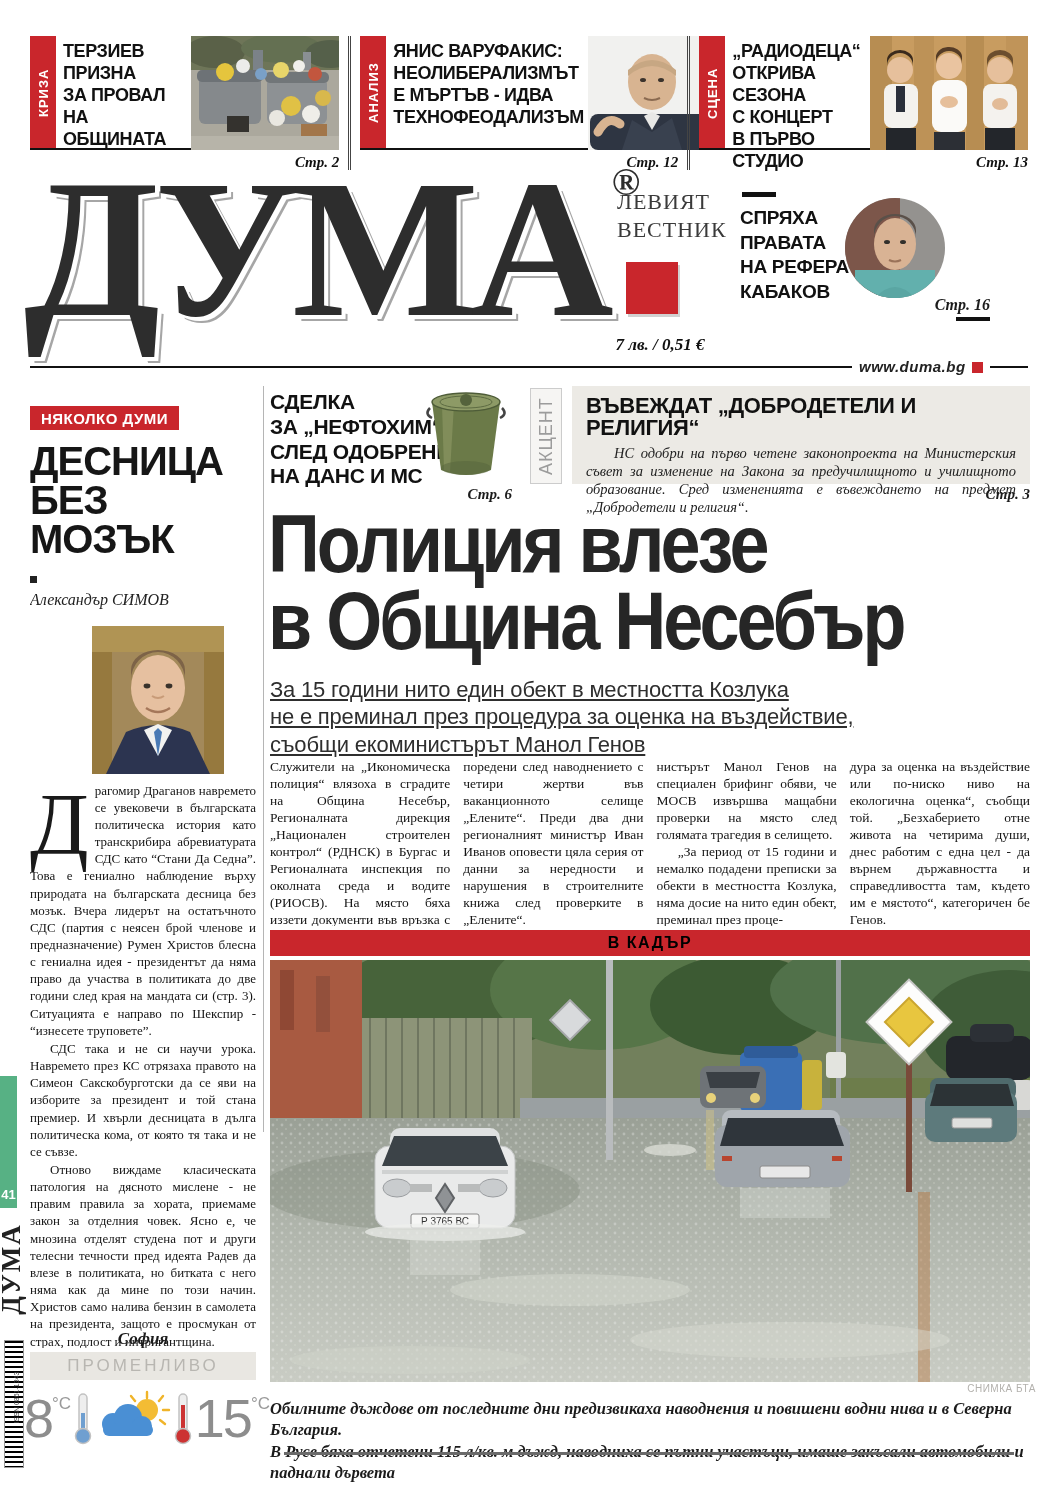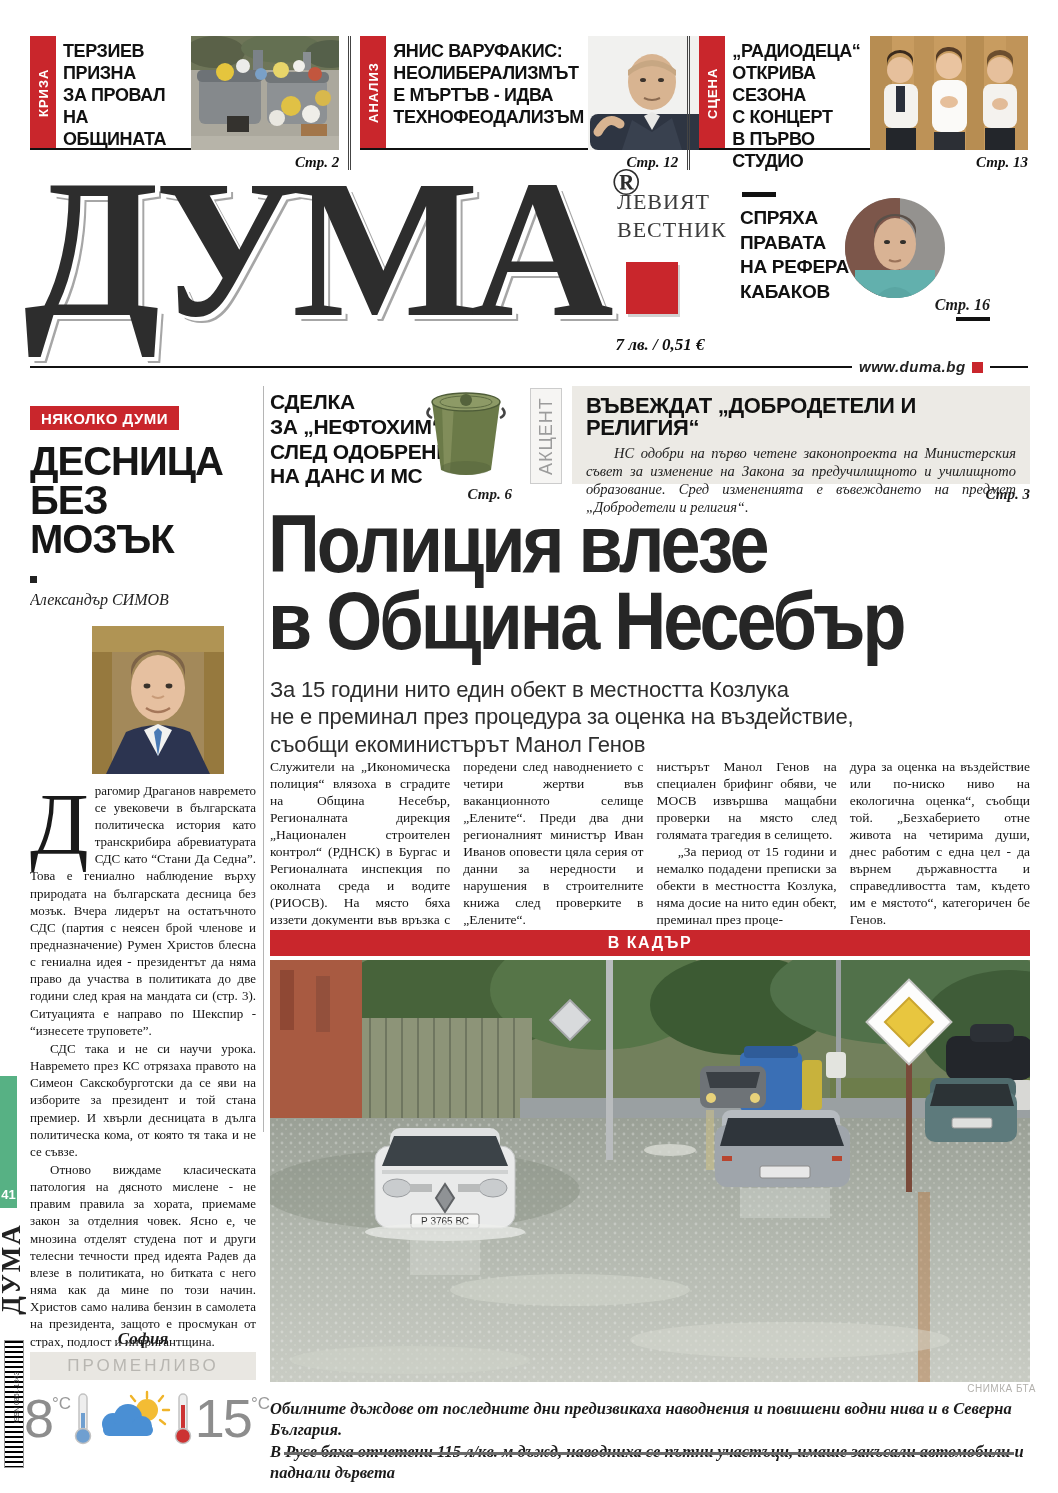--- a/index.html
+++ b/index.html
@@ -80,26 +80,26 @@
   .accent-label span{ position:absolute; inset:0; display:flex; align-items:center; justify-content:center;
        writing-mode:vertical-rl; transform:rotate(180deg); color:#9c9c9c; font:400 18px "Liberation Sans",sans-serif; letter-spacing:1px; }
   .accent-box{ position:absolute; left:572px; top:386px; width:458px; height:98px; background:#eceae5; padding:9px 14px 0; }
   .accent-title{ font:800 22px/1 "Liberation Sans",sans-serif; letter-spacing:-0.3px; color:#111; }
   .accent-text{ margin-top:6px; font:italic 400 14.5px/1.24 "Liberation Serif",serif; color:#222; text-align:justify; text-indent:28px; }
   .accent-page{ position:absolute; left:950px; top:487px; width:80px; text-align:right; font:italic 700 15px/1 "Liberation Serif",serif; }
 
   
   .headline{ position:absolute; left:268px; top:506px; width:764px; font:800 72px/0.96 "Liberation Sans",sans-serif;
              letter-spacing:-3px; color:#262626; transform:scale(1,1.12); transform-origin:top left; }
-  .subhead{ position:absolute; left:270px; top:676px; width:760px; font:400 22px/1.24 "Liberation Sans",sans-serif; color:#2e2e2e; letter-spacing:-0.2px; }
+  .subhead{ position:absolute; left:270px; top:676px; width:760px; font:400 22px/1.24 "Liberation Sans",sans-serif; color:#2e2e2e; letter-spacing:-0.2px;text-decoration:underline; }
   .cols{ position:absolute; left:270px; top:758px; width:760px; height:168px; display:flex; gap:13px; overflow:hidden;
          font:400 13.5px/1.26 "Liberation Serif",serif; text-align:justify; color:#141414; }
   .col{ flex:1 1 0; }
 
-  .kadar{ position:absolute; left:270px; top:930px; width:760px; height:26px; background:var(--red); color:#ffffff;
+  .kadar{ position:absolute; left:270px; top:930px; width:760px; height:26px; background:var(--red); color:#000000;
           font:700 16px/26px "Liberation Sans",sans-serif; text-align:center; letter-spacing:1.5px; }
   .photo-main{ position:absolute; left:270px; top:960px; width:760px; height:304px; }
   .photo-main svg{ display:block; }
   .credit{ position:absolute; left:276px; top:1384px; width:760px; text-align:right; font:400 10px/1 "Liberation Sans",sans-serif; color:#b3b1ad; letter-spacing:.5px; }
   .caption{ position:absolute; left:270px; top:1398px; width:760px; font:italic 700 16.5px/1.3 "Liberation Serif",serif; color:#1b1b1b; }
   .bottom-rule{ position:absolute; left:284px; top:1452px; width:730px; height:3px; background:#6a6a6a; }
 </style>
 </head>
 <body>
 

